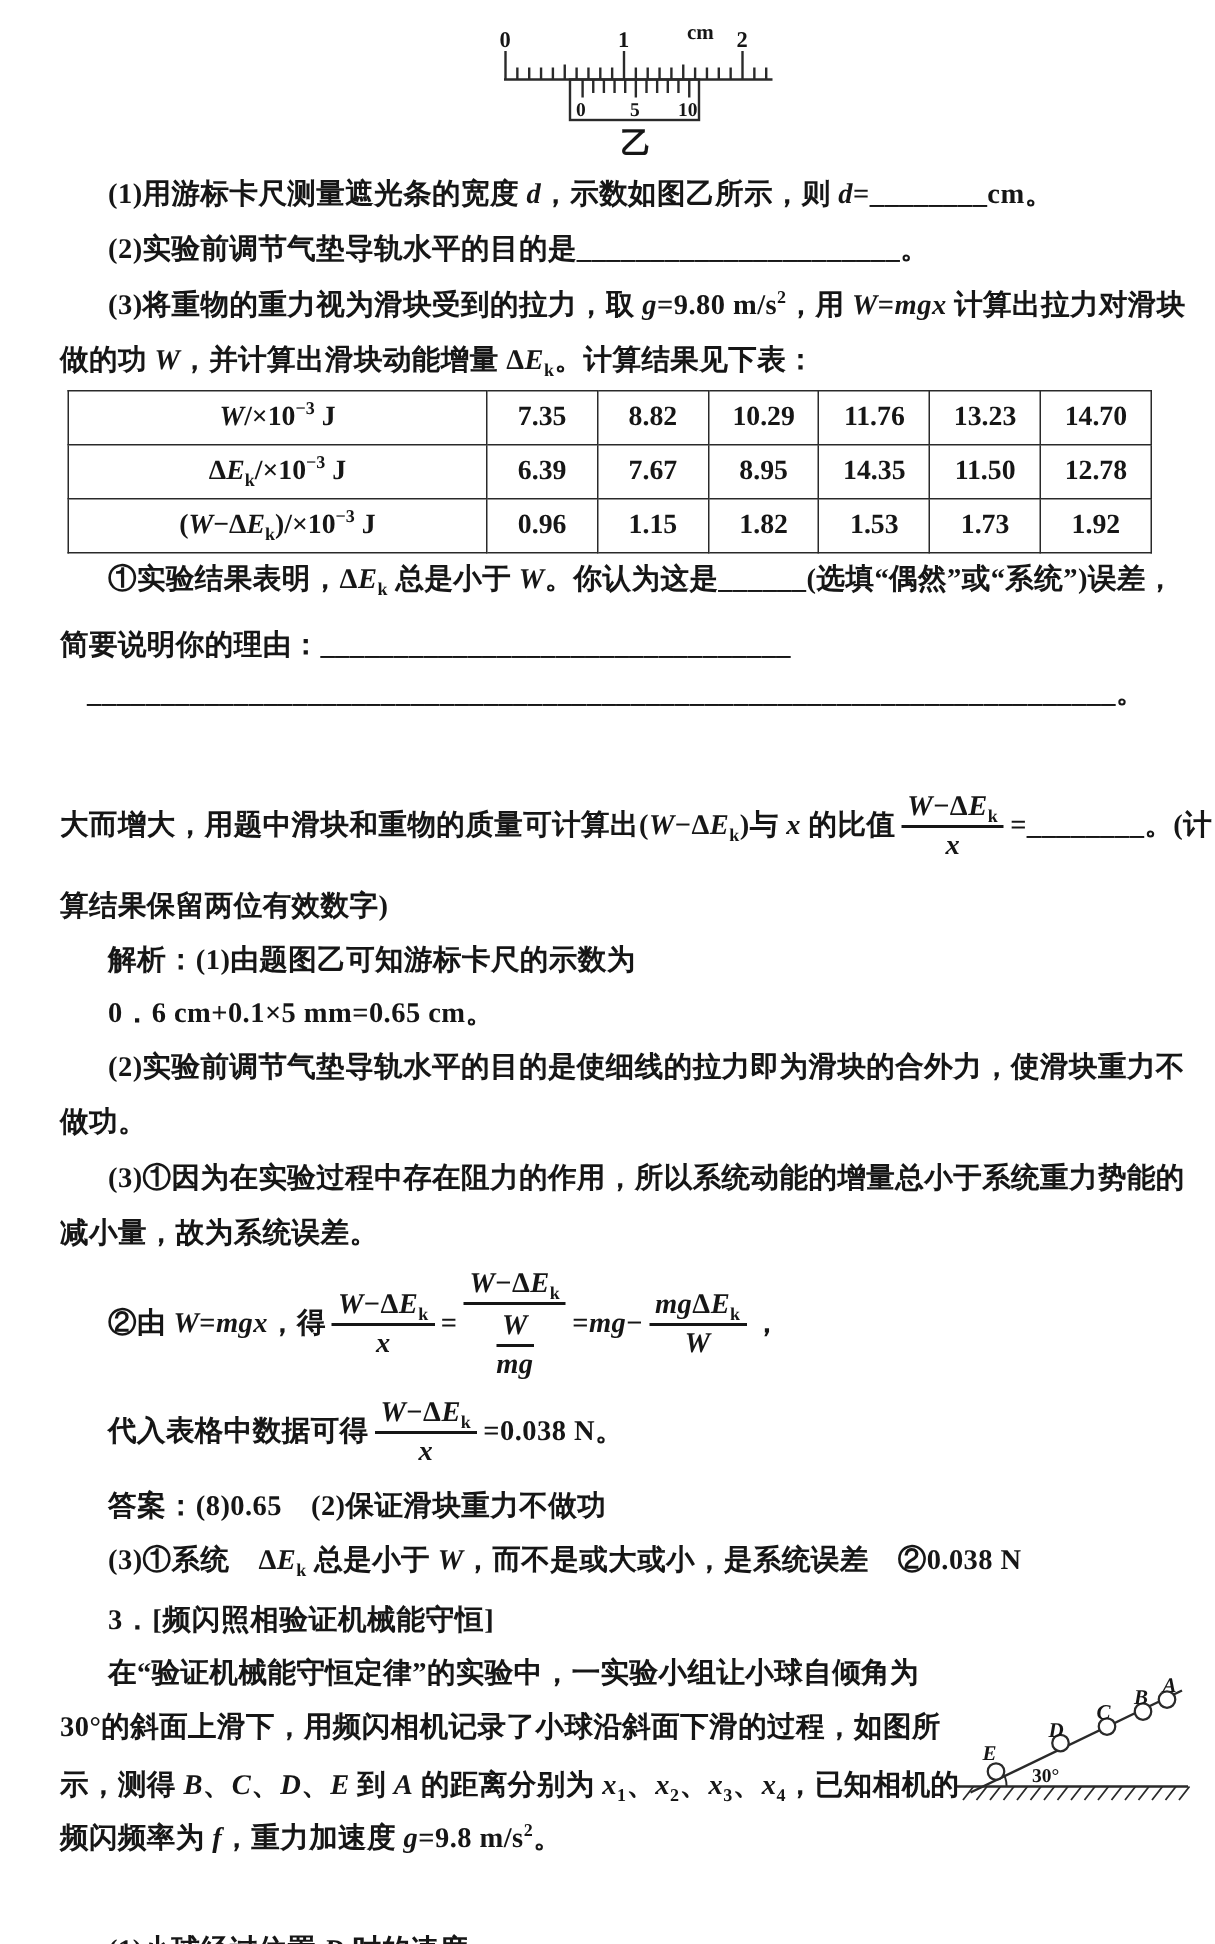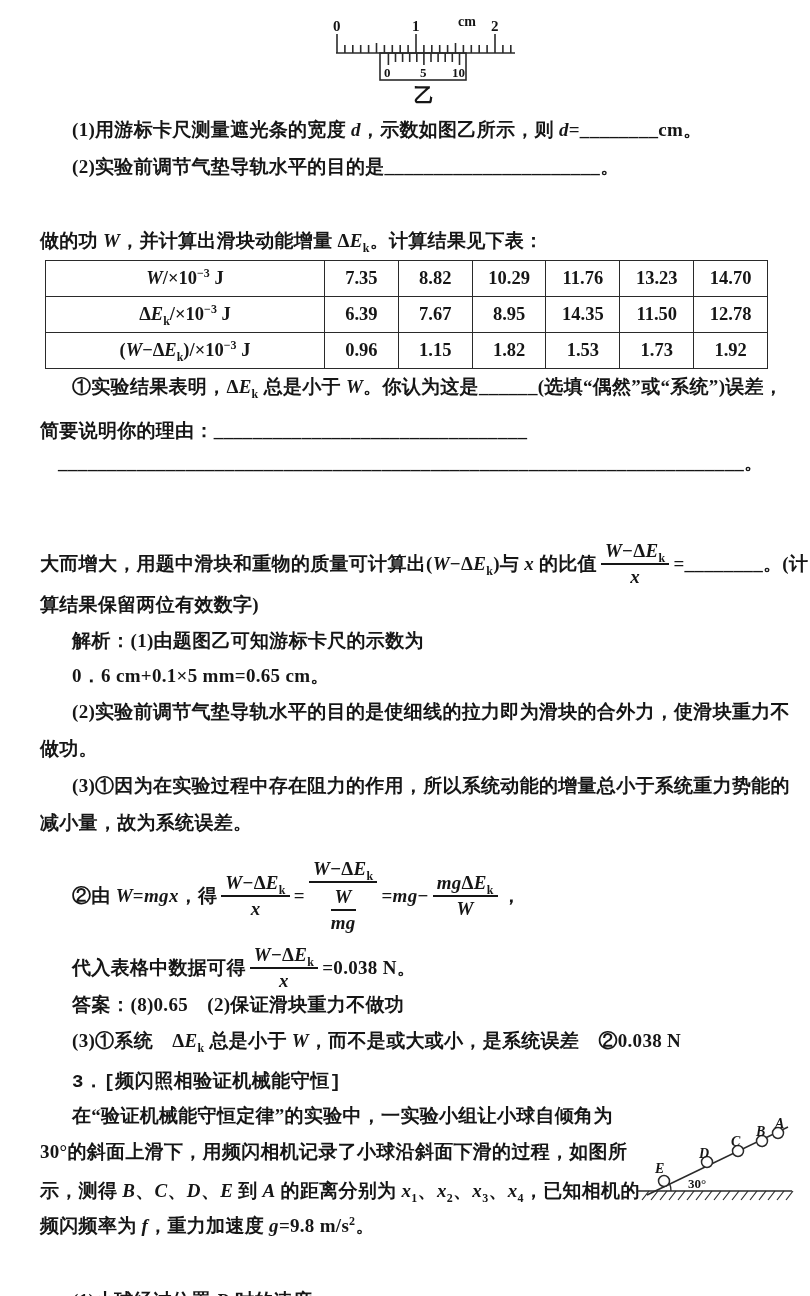--- a/index.html
+++ b/index.html
@@ -4,25 +4,25 @@
 <style>
   html,body{margin:0;padding:0;background:#ffffff;}
   .page{
     position:relative;width:810px;height:1296px;background:#ffffff;overflow:hidden;
     font-family:"Liberation Serif","DejaVu Serif",serif;
     font-weight:700;color:#161616;font-size:19px;
   }
   .line{position:absolute;white-space:nowrap;line-height:26px;letter-spacing:0.3px;}
   .flexline{display:flex;align-items:center;}
   .it{font-style:italic;}
-  .hei{font-family:Liberation Mono, monospace;letter-spacing:0.5px;}
+  .hei{font-family:Liberation Serif, serif;letter-spacing:0.5px;}
   sub{font-size:12px;line-height:0;font-weight:700;}
   sub.it{font-style:italic;}
   sup{font-size:12px;line-height:0;font-weight:700;}
-  .frac{display:inline-flex;flex-direction:column;align-items:center;margin:16px 4px;text-align:center;line-height:22px;}
+  .frac{display:inline-flex;flex-direction:column;align-items:center;margin:3px 4px;text-align:center;line-height:22px;}
   .frac > .num{padding:0 4px 1px;border-bottom:2px solid #161616;}
   .frac > .den{padding-top:1px;}
   .frac .frac{margin:2px 0 0;}
   table.qtable{position:absolute;left:45px;top:260px;width:723px;border-collapse:collapse;table-layout:fixed;}
   table.qtable td{border:1.8px solid #2a2a2a;text-align:center;vertical-align:middle;height:35px;font-size:18.5px;padding:0;}
   td.rowhead{width:278px;}
   svg text{font-family:"Liberation Serif","DejaVu Serif",serif;font-weight:700;fill:#161616;}
   svg .itl{font-style:italic;}
 </style>
 </head>
@@ -79,20 +79,21 @@
     <text x="169" y="17" font-size="15">2</text>
     <text x="62" y="63" font-size="13">0</text>
     <text x="98" y="63" font-size="13"></text>
     <text x="98" y="63" font-size="13">5</text>
     <text x="130" y="63" font-size="13">10</text>
     <text x="92" y="88" font-size="20">乙</text>
   </svg>
 
   <div class="line" style="left:72px;top:117px"><span>(1)用游标卡尺测量遮光条的宽度 </span><span class="it">d</span><span>，示数如图乙所示，则 </span><span class="it">d</span><span>=________cm。</span></div>
   <div class="line" style="left:72px;top:154px"><span>(2)实验前调节气垫导轨水平的目的是______________________。</span></div>
+  <div class="line" style="left:72px;top:191px"><span>(3)将重物的重力视为滑块受到的拉力，取 </span><span class="it">g</span><span>=9.80 m/s</span><sup>2</sup><span>，用 </span><span class="it">W</span><span>=</span><span class="it">mgx</span><span> 计算出拉力对滑块</span></div>
   <div class="line" style="left:40px;top:228px"><span>做的功 </span><span class="it">W</span><span>，并计算出滑块动能增量 Δ</span><span class="it">E</span><sub>k</sub><span>。计算结果见下表：</span></div>
 
   <table class="qtable">
     <tbody>
         <tr>
       <td class="rowhead"><span class="it">W</span><span>/×10</span><sup>−3</sup><span> J</span></td>
       <td>7.35</td>
       <td>8.82</td>
       <td>10.29</td>
       <td>11.76</td>

